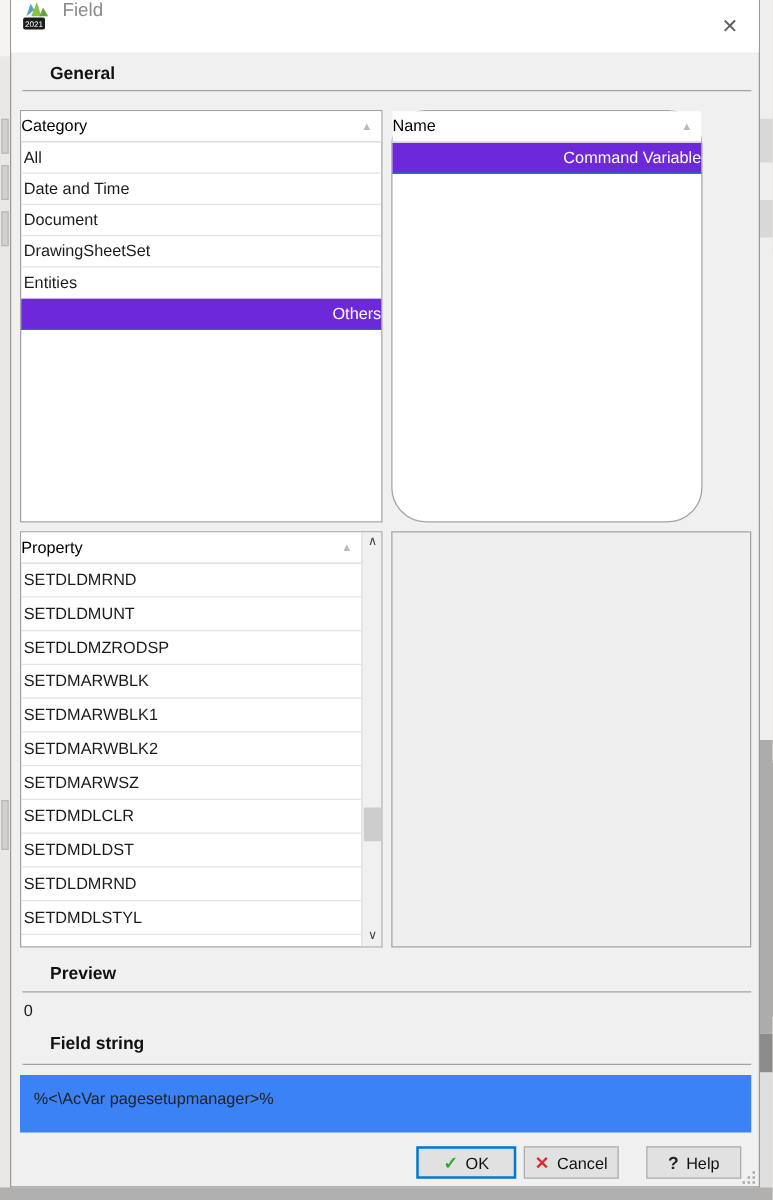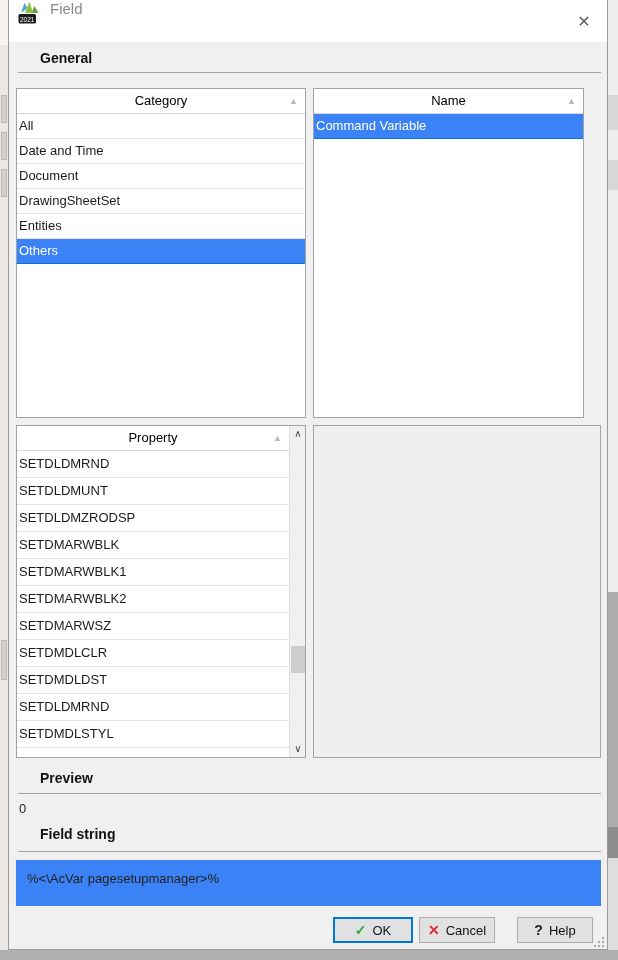--- a/index.html
+++ b/index.html
@@ -41,34 +41,34 @@
   }
 
   .section-label { position:absolute; left:9px; font-size:14px; font-weight:bold; color:#111;margin-left:22px; }
   .rule { position:absolute; left:9px; width:583px; height:1px; background:#a3a3a3; }
 
   
   .list {
     position:absolute; background:#ffffff; border:1px solid #a0a3a7;
   }
   .list-header {
-    position:relative; height:25px; line-height:24px; text-align:center;
+    position:relative; height:25px; line-height:24px; 
     font-size:13px; color:#000; border-bottom:1px solid #d8d8d8; background:#fff;
     cursor:pointer;
   }
   .sort-triangle {
     position:absolute; right:7px; top:7px; font-size:9px; color:#b5bac0; line-height:10px;
   }
   .list-row {
     height:25px; line-height:24px; padding-left:2px;
     border-bottom:1px solid #e4e4e4; font-size:13px; white-space:nowrap;
     overflow:hidden; cursor:default;
   }
   .prop .list-row { height:27px; line-height:26px; }
-  .list-row.selected { background:#3b82f6; color:#ffffff; border-bottom-color:#0078d7; }
+  .list-row.selected { background:#6d28d9; color:#ffffff; border-bottom-color:#0078d7;text-align:right; }
 
   .prop-body { margin-right:16px; }
   .scrollbar {
     position:absolute; top:0; right:0; bottom:0; width:16px;
     background:#f0f0f0; border-left:1px solid #dedede;
   }
   .scroll-arrow {
     position:absolute; left:0; width:16px; height:17px; text-align:center;
     font-size:10px; color:#444; line-height:16px; cursor:pointer;
   }
@@ -149,21 +149,21 @@
       <span class="sort-triangle">▲</span>
     </div>
     <div class="list-row">All</div>
     <div class="list-row">Date and Time</div>
     <div class="list-row">Document</div>
     <div class="list-row">DrawingSheetSet</div>
     <div class="list-row">Entities</div>
     <div class="list-row selected">Others</div>
   </div>
 
-  <div class="list" style="left:304px; top:88px; width:271px; height:330px;">
+  <div class="list" style="left:304px; top:88px; width:249px; height:330px;border-radius:28px;">
     <div class="list-header">
       <span>Name</span>
       <span class="sort-triangle">▲</span>
     </div>
     <div class="list-row selected">Command Variable</div>
   </div>
 
   <div class="list prop" style="left:7px; top:425px; width:290px; height:333px;">
     <div class="prop-body">
       <div class="list-header">

